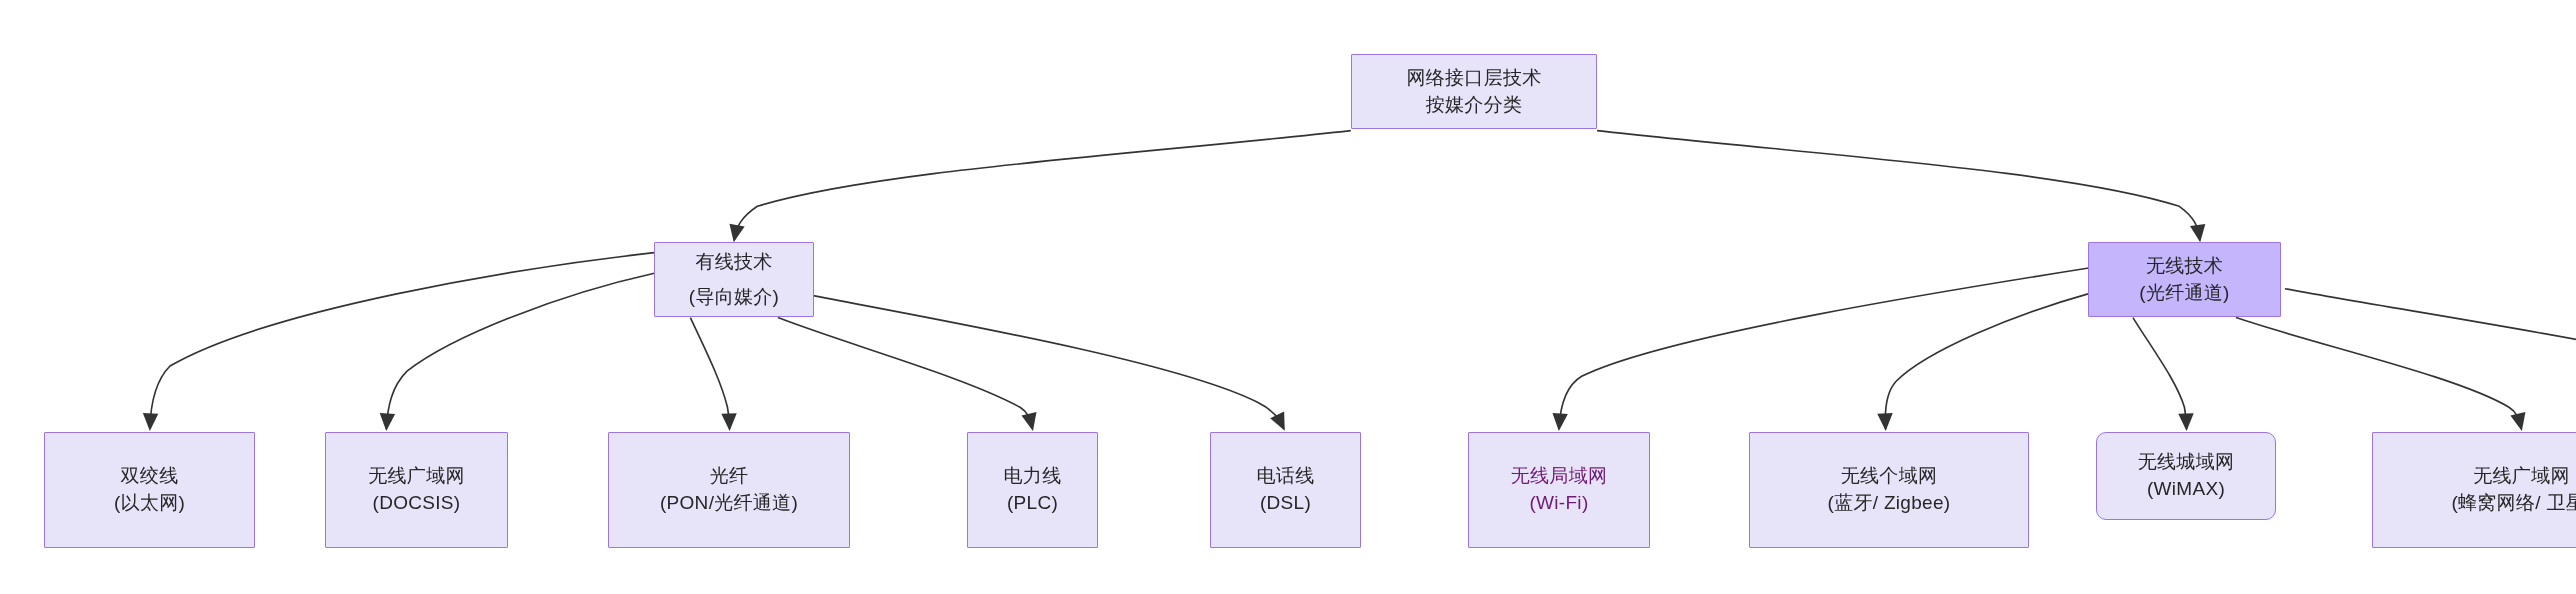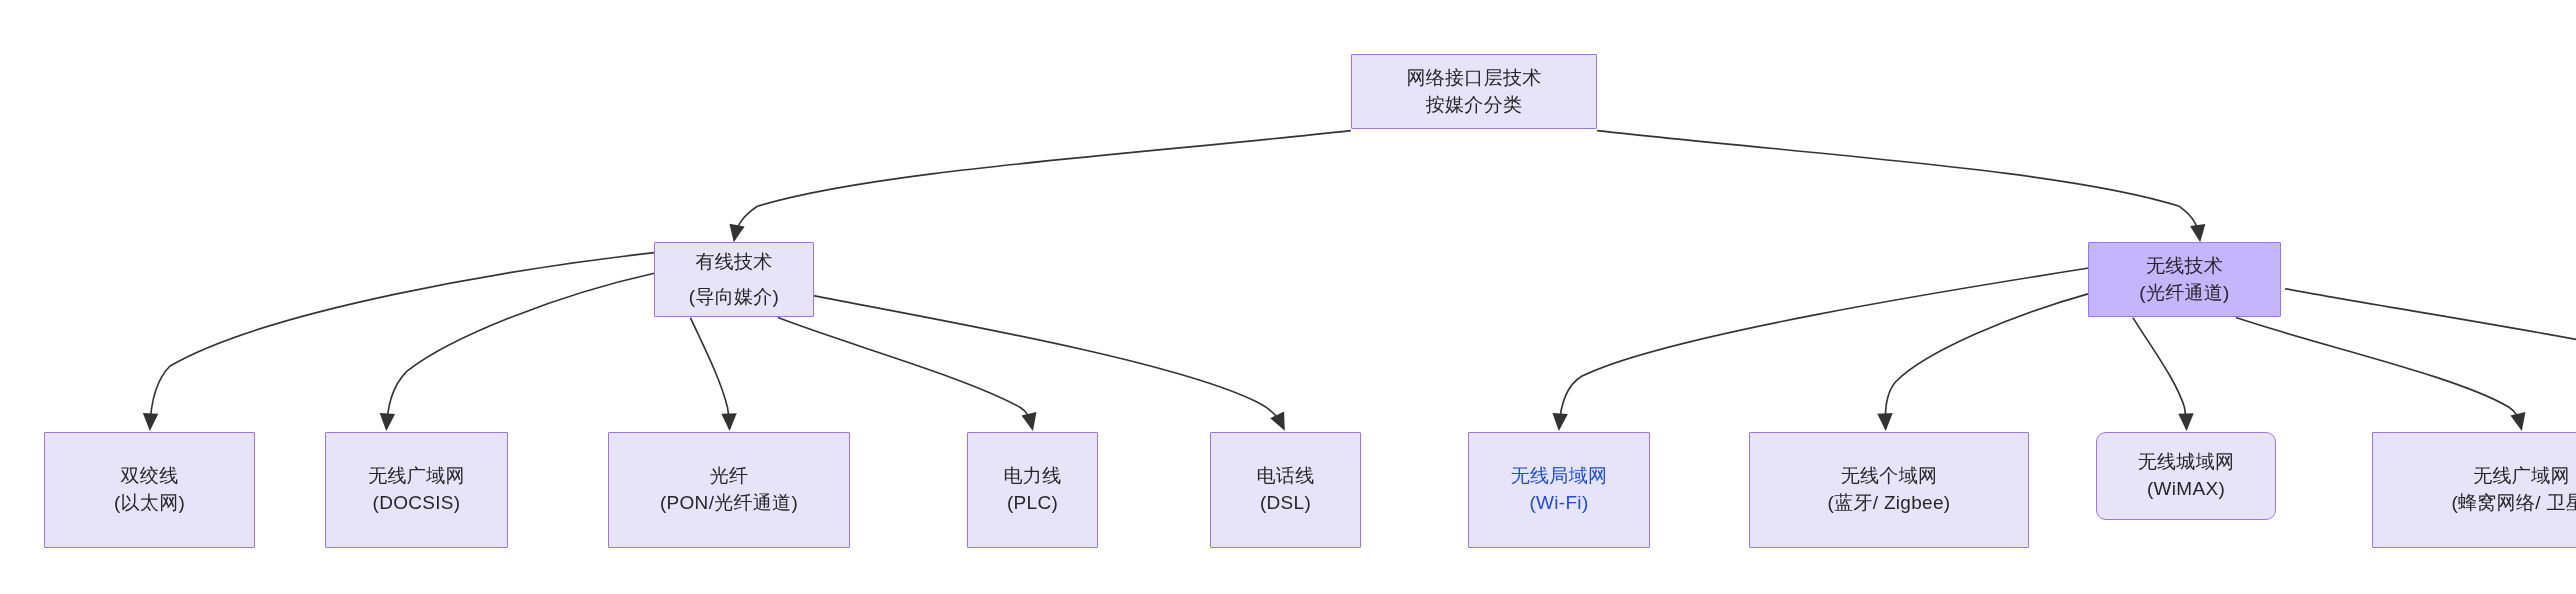--- a/index.html
+++ b/index.html
@@ -136,21 +136,21 @@
         <span class="line">(PON/光纤通道)</span>
       </div>
       <div class="node" style="left: 967px; top: 432px; width: 131px; height: 116px; background: rgb(231, 228, 250); border-color: rgb(155, 116, 230); color: rgb(38, 38, 38);">
         <span class="line">电力线</span>
         <span class="line">(PLC)</span>
       </div>
       <div class="node" style="left: 1210px; top: 432px; width: 151px; height: 116px; background: rgb(231, 228, 250); border-color: rgb(155, 116, 230); color: rgb(38, 38, 38);">
         <span class="line">电话线</span>
         <span class="line">(DSL)</span>
       </div>
-      <div class="node" style="left: 1468px; top: 432px; width: 182px; height: 116px; background: rgb(231, 228, 250); border-color: rgb(155, 116, 230); color: #1d4ed8;">
+      <div class="node" style="left: 1468px; top: 432px; width: 182px; height: 116px; background: rgb(231, 228, 250); border-color: rgb(155, 116, 230); color: #701a75;">
         <span class="line">无线局域网</span>
         <span class="line">(Wi-Fi)</span>
       </div>
       <div class="node" style="left: 1749px; top: 432px; width: 280px; height: 116px; background: rgb(231, 228, 250); border-color: rgb(155, 116, 230); color: rgb(38, 38, 38);">
         <span class="line">无线个域网</span>
         <span class="line">(蓝牙/ Zigbee)</span>
       </div>
       <div class="node" style="left: 2096px; top: 432px; width: 180px; height: 88px; background: rgb(231, 228, 250); border-color: rgb(155, 116, 230); color: rgb(38, 38, 38); border-radius: 10px;">
         <span class="line">无线城域网</span>
         <span class="line">(WiMAX)</span>

